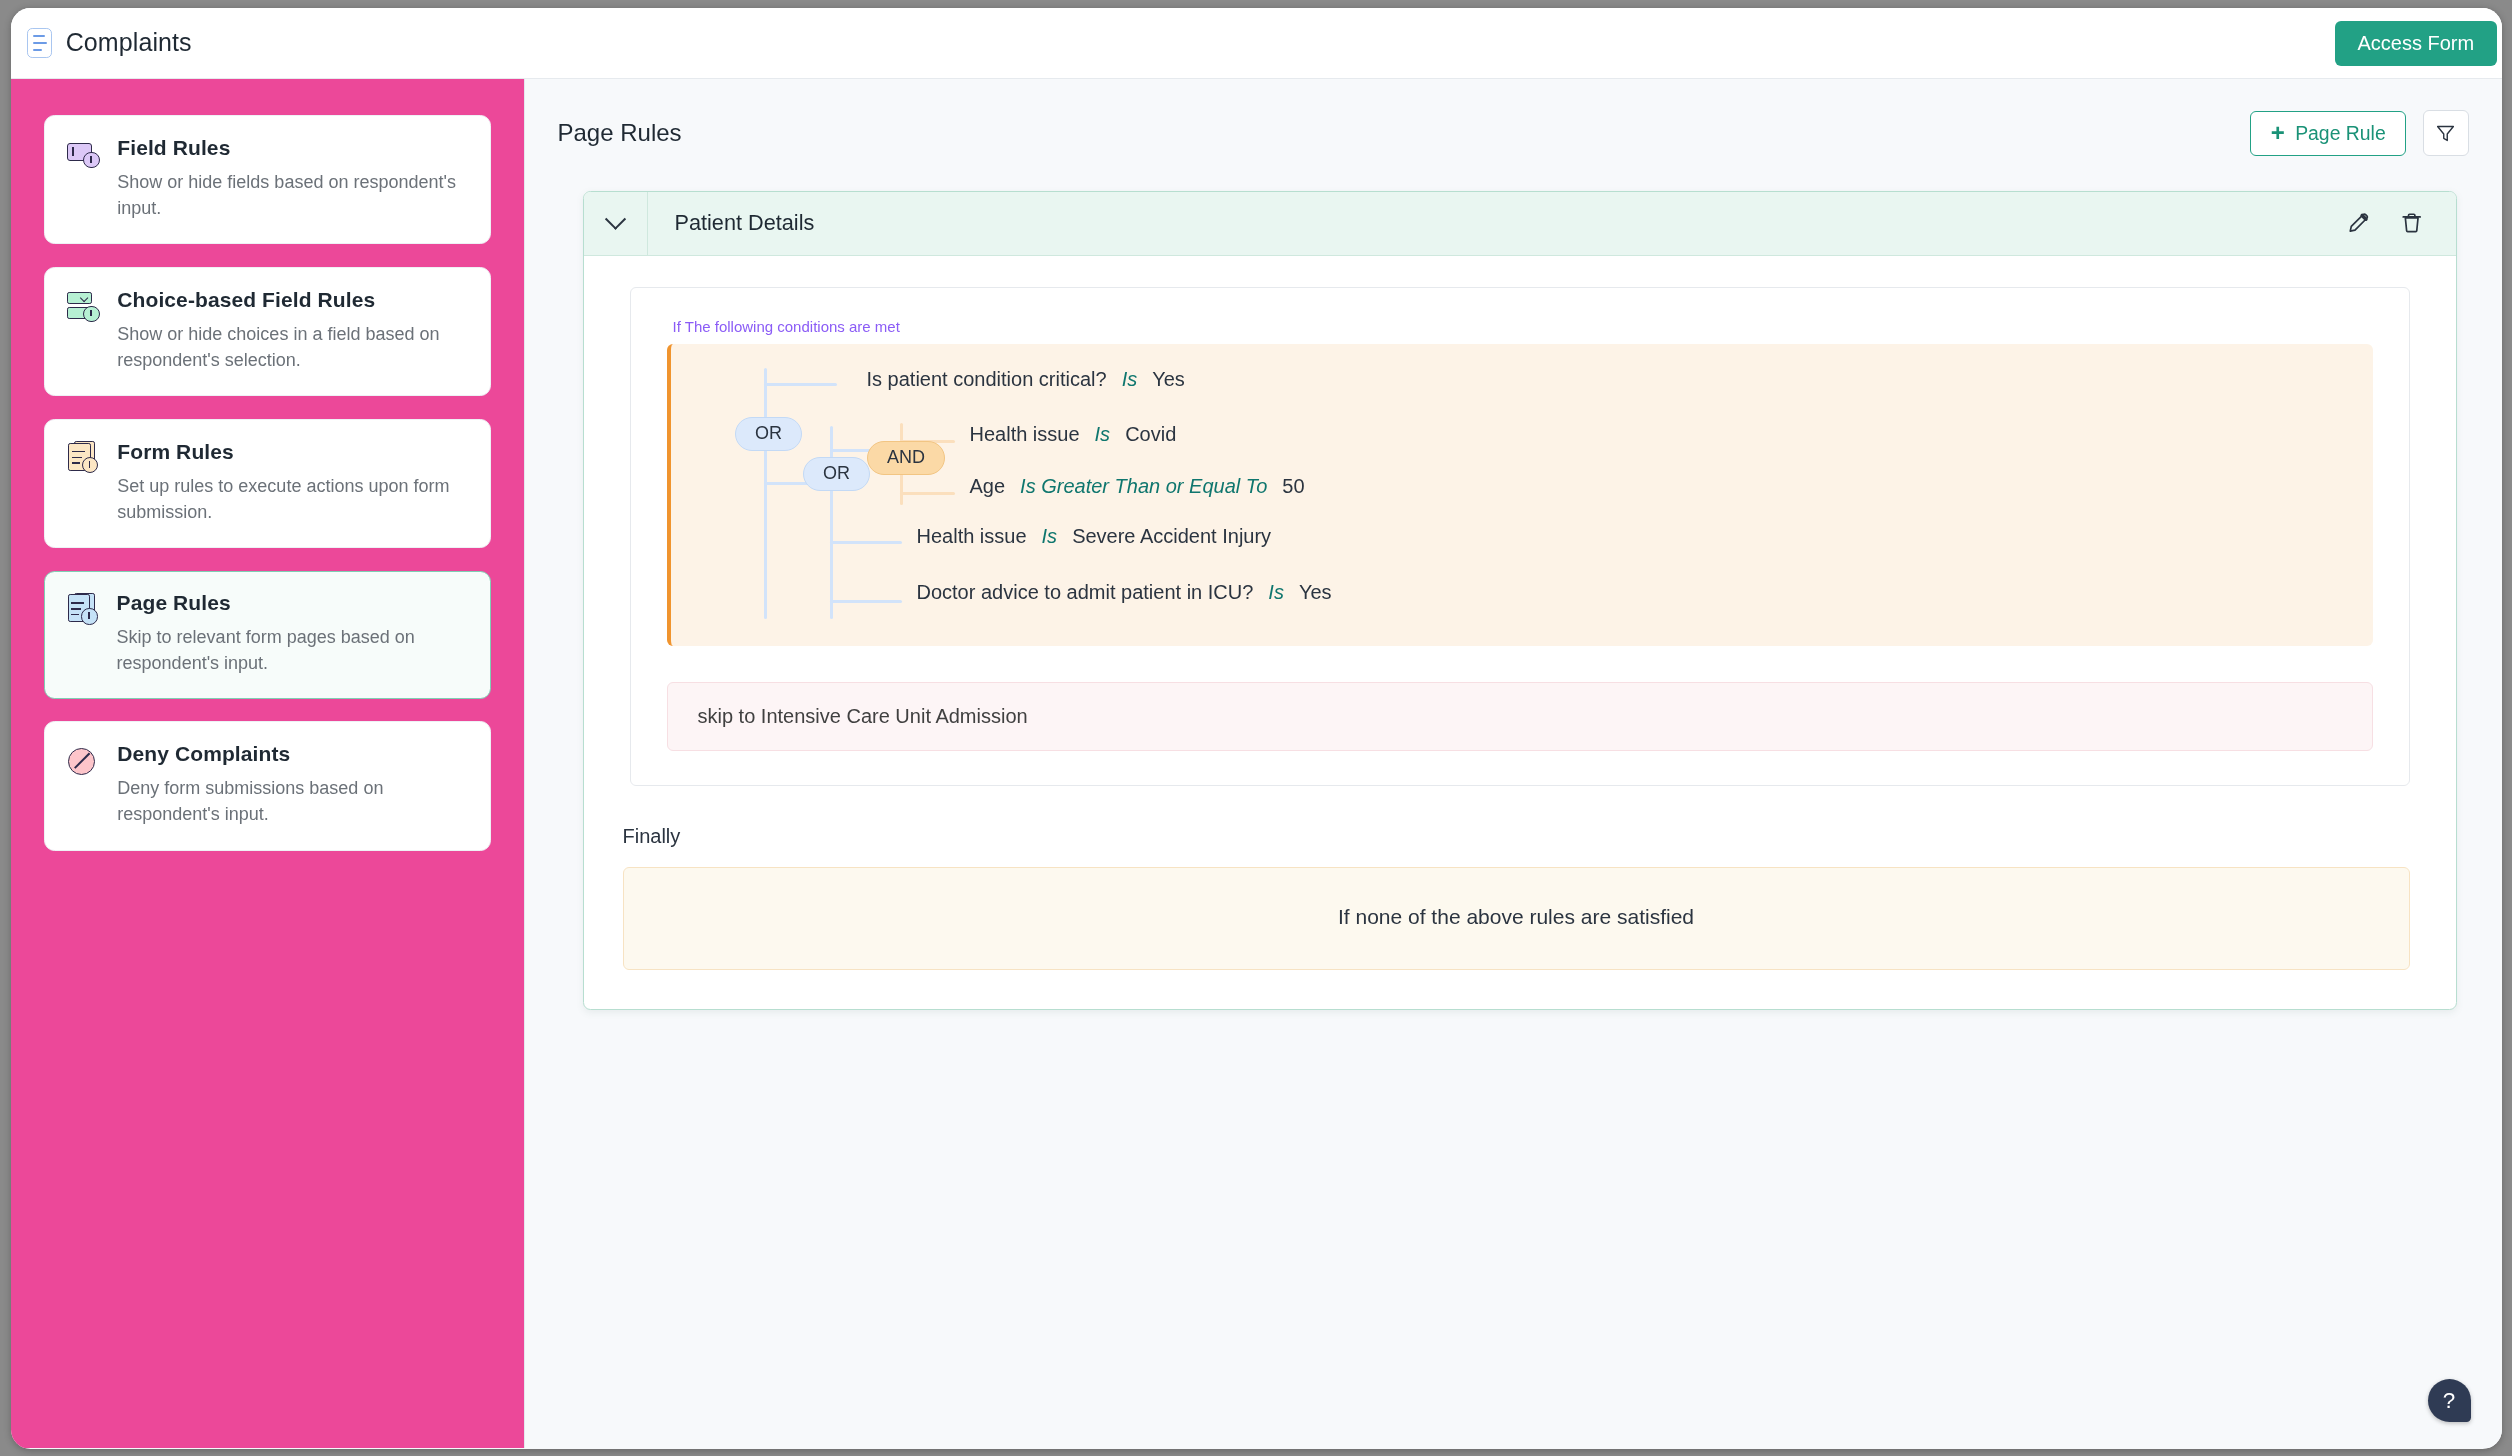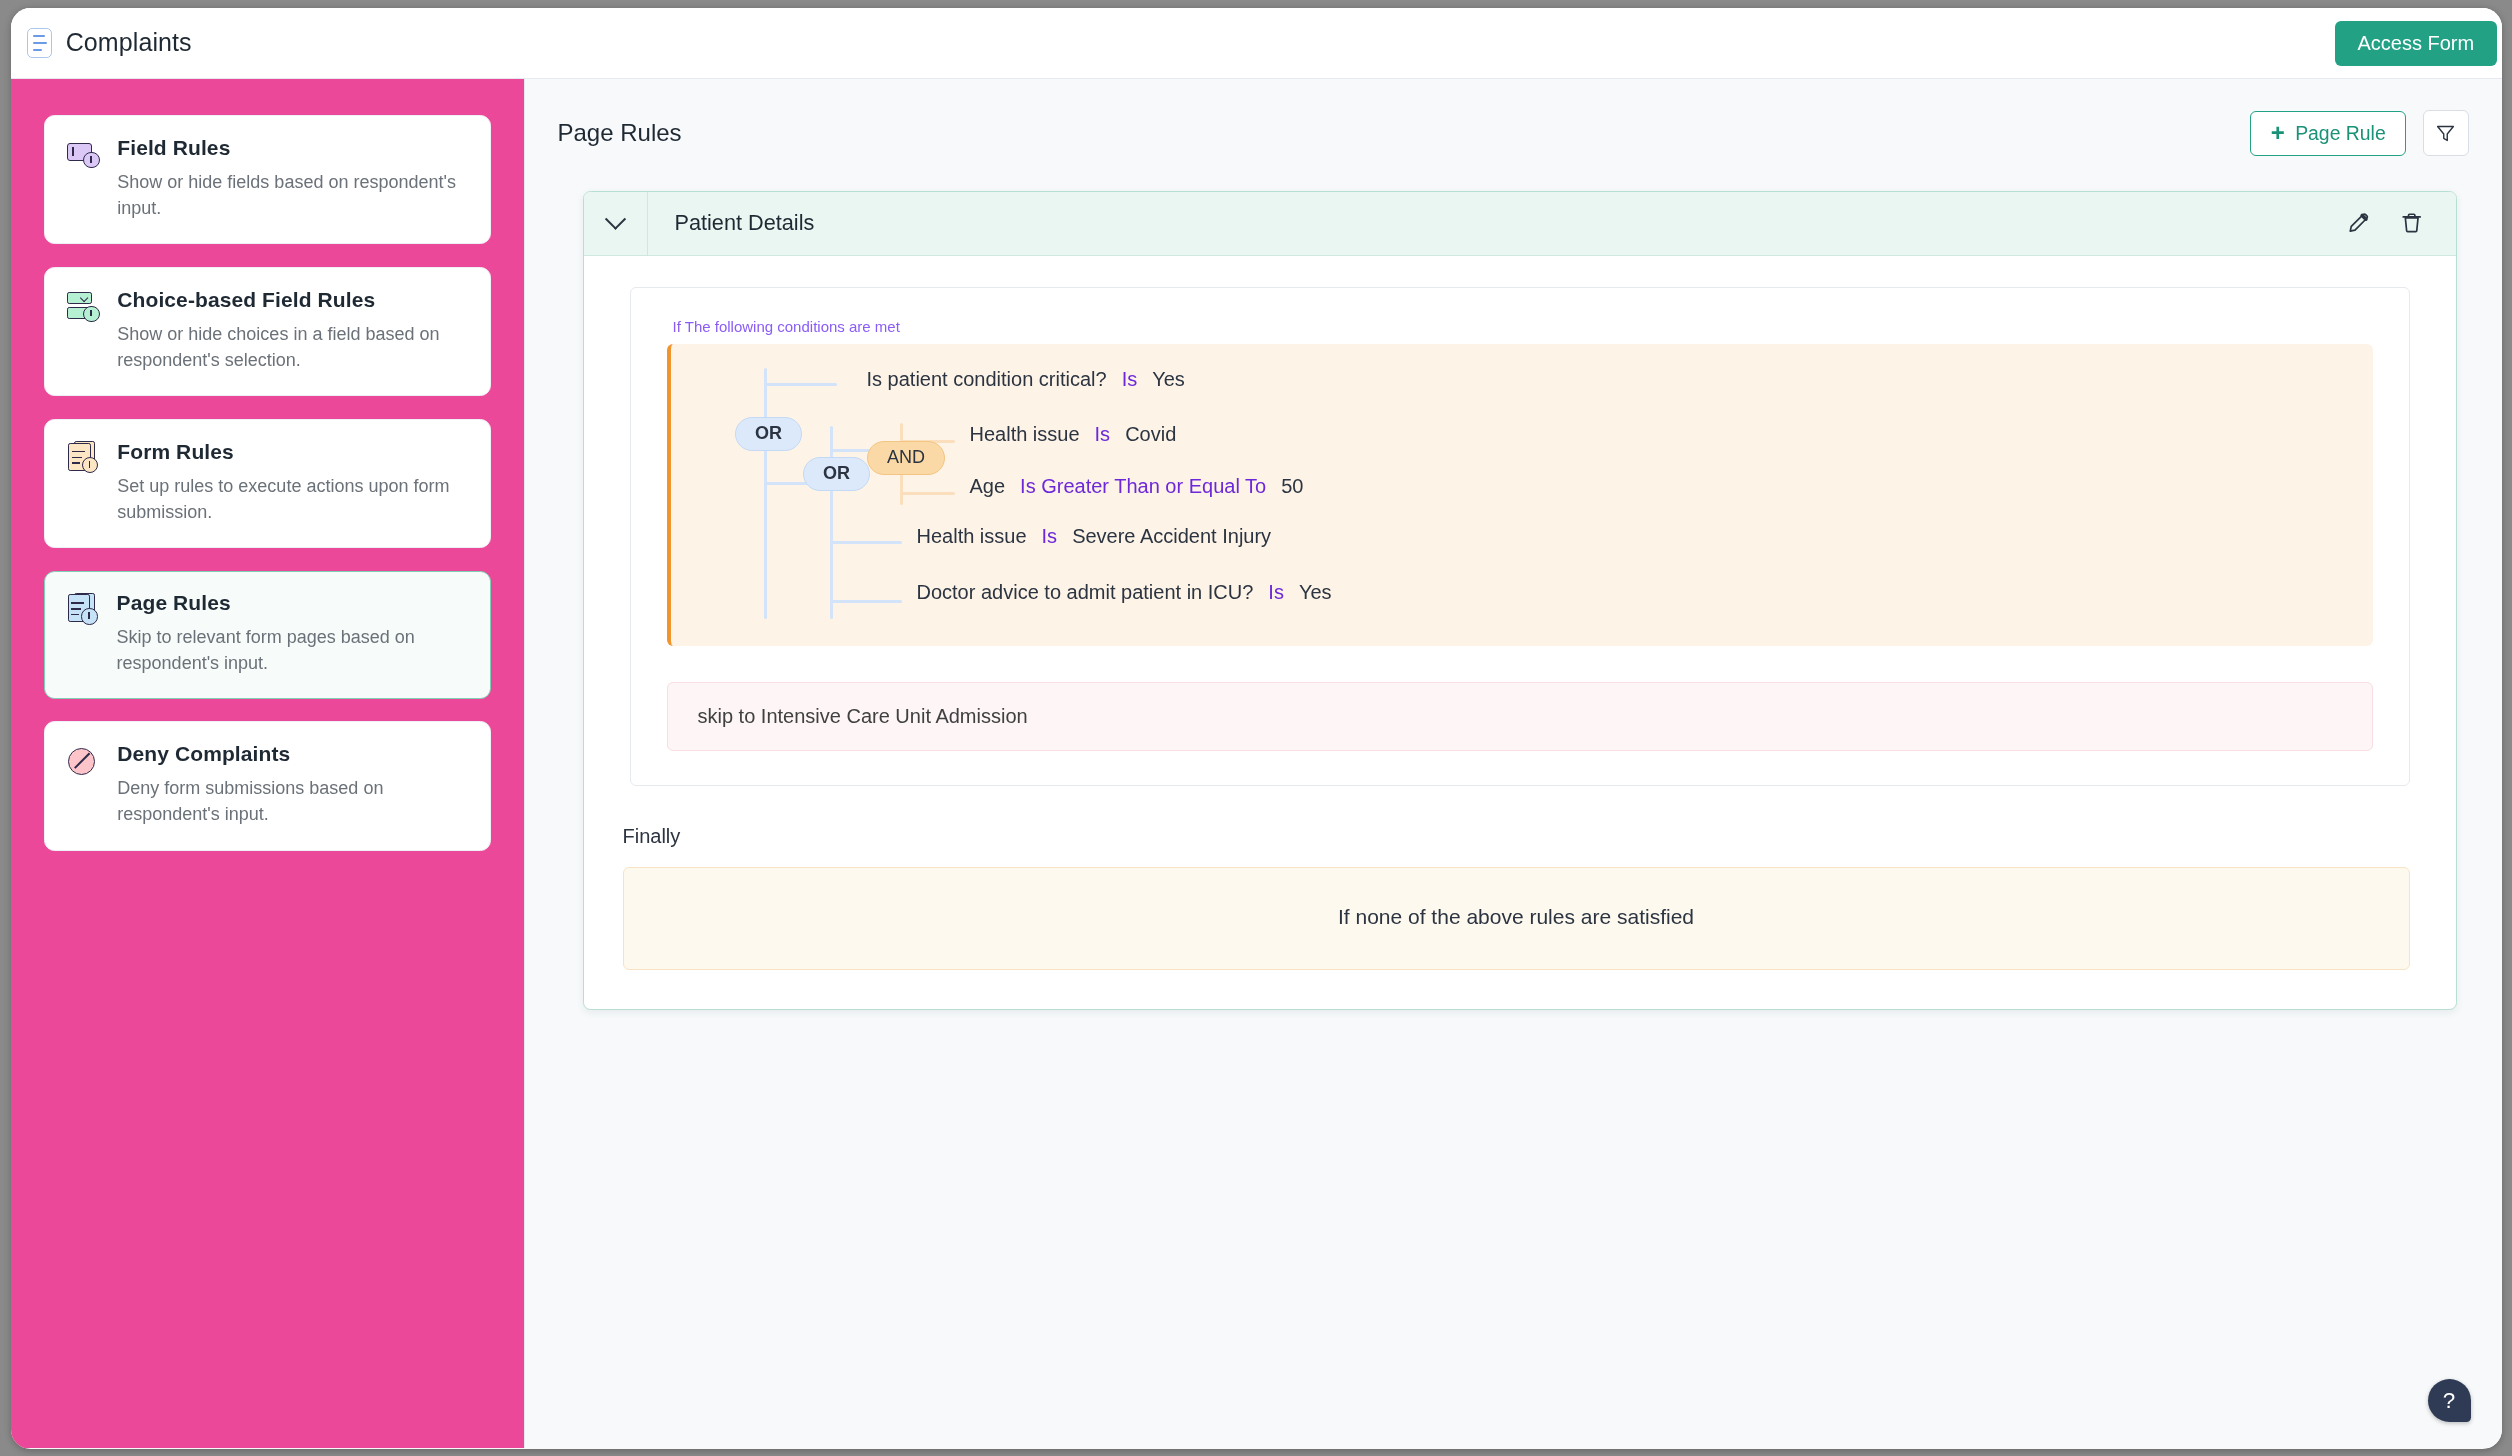--- a/index.html
+++ b/index.html
@@ -307,32 +307,33 @@
   .op {
     position: absolute;
     height: 34px;
     padding: 0 19.4px;
     border-radius: 17px;
     display: flex; align-items: center; justify-content: center;
     font-size: 18px;
     color: #2b3440;
     cursor: pointer;
   }
-  .op.or  { background: #dce9fb; border: 0.7px solid #c3d9f5; font-weight: bold; }
+  .op.or  { background: #dce9fb; border: 0.7px solid #c3d9f5; }
   .op.and { background: #fbd9a6; border: 0.7px solid #f2c583; }
 
   .cond {
     position: absolute;
     display: flex; align-items: center;
     font-size: 20px;
     color: #2b3440;
     white-space: nowrap;
   }
   .cond .opr {
-    color: #6d28d9;
+    color: #0f766e;
+    font-style: italic;
     margin: 0 15px;
   }
   .cond .fld { margin-right: 0; }
   .cond .val { }
 
   
   .action-box {
     margin: 36px 0 0 0;
     background: #fdf5f6;
     border: 0.7px solid #f7dfe3;

